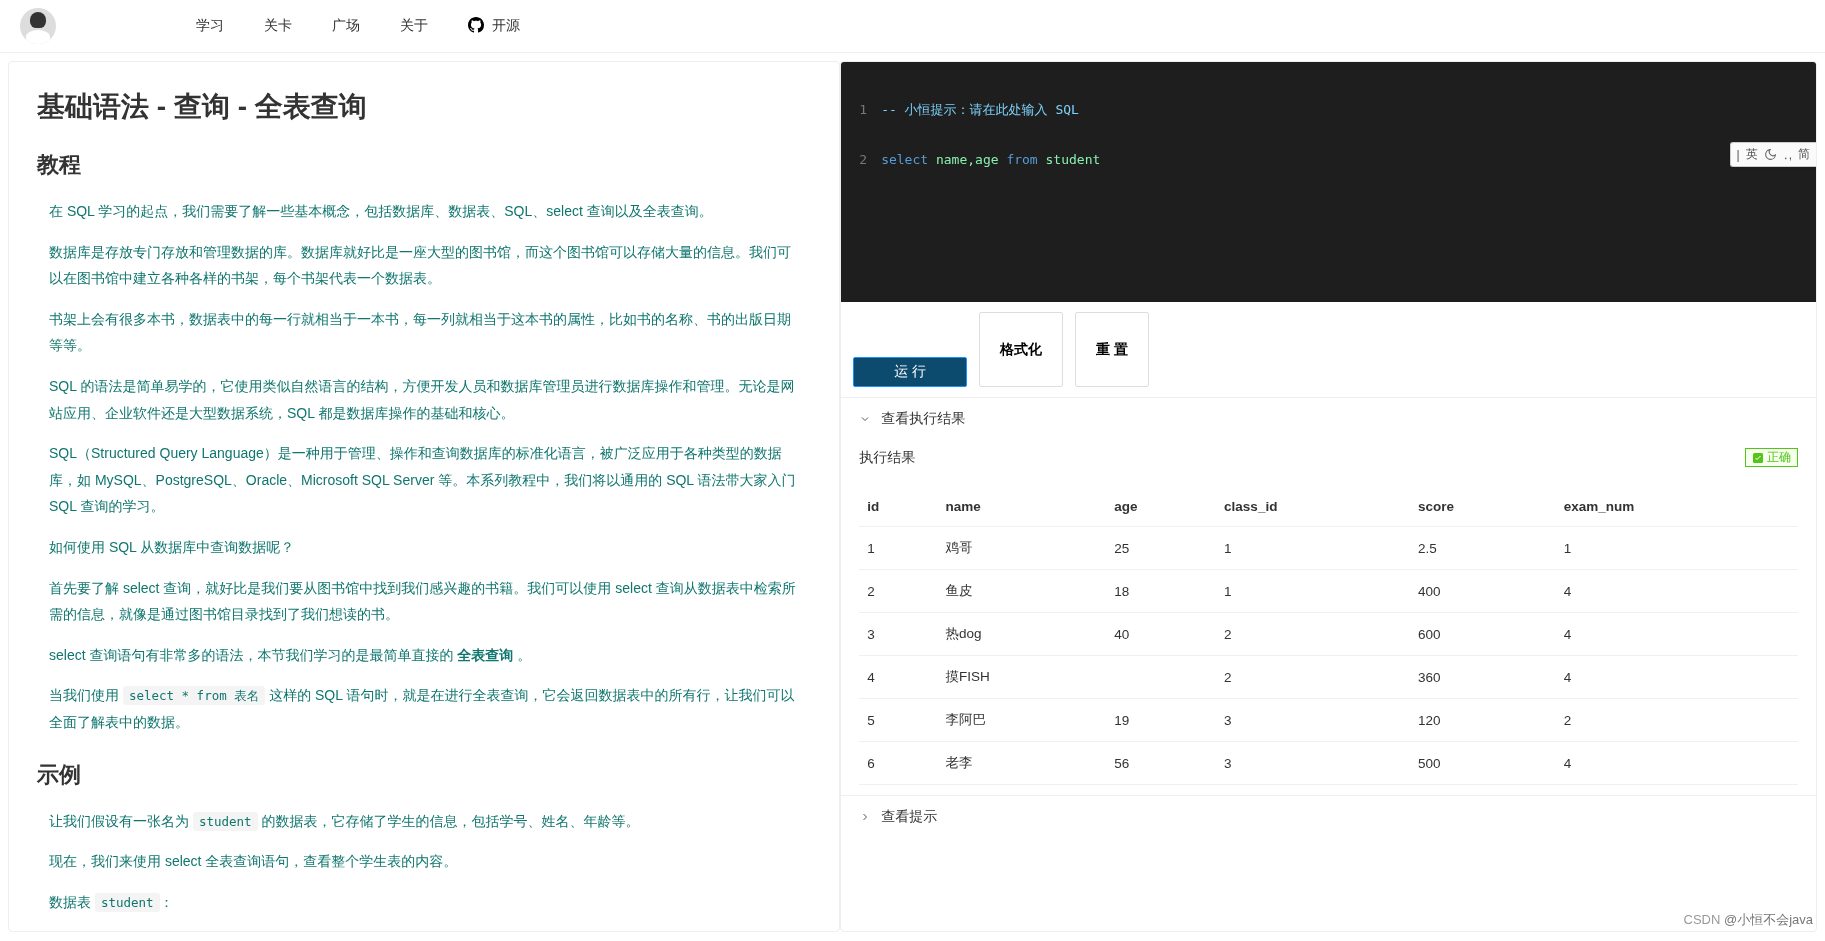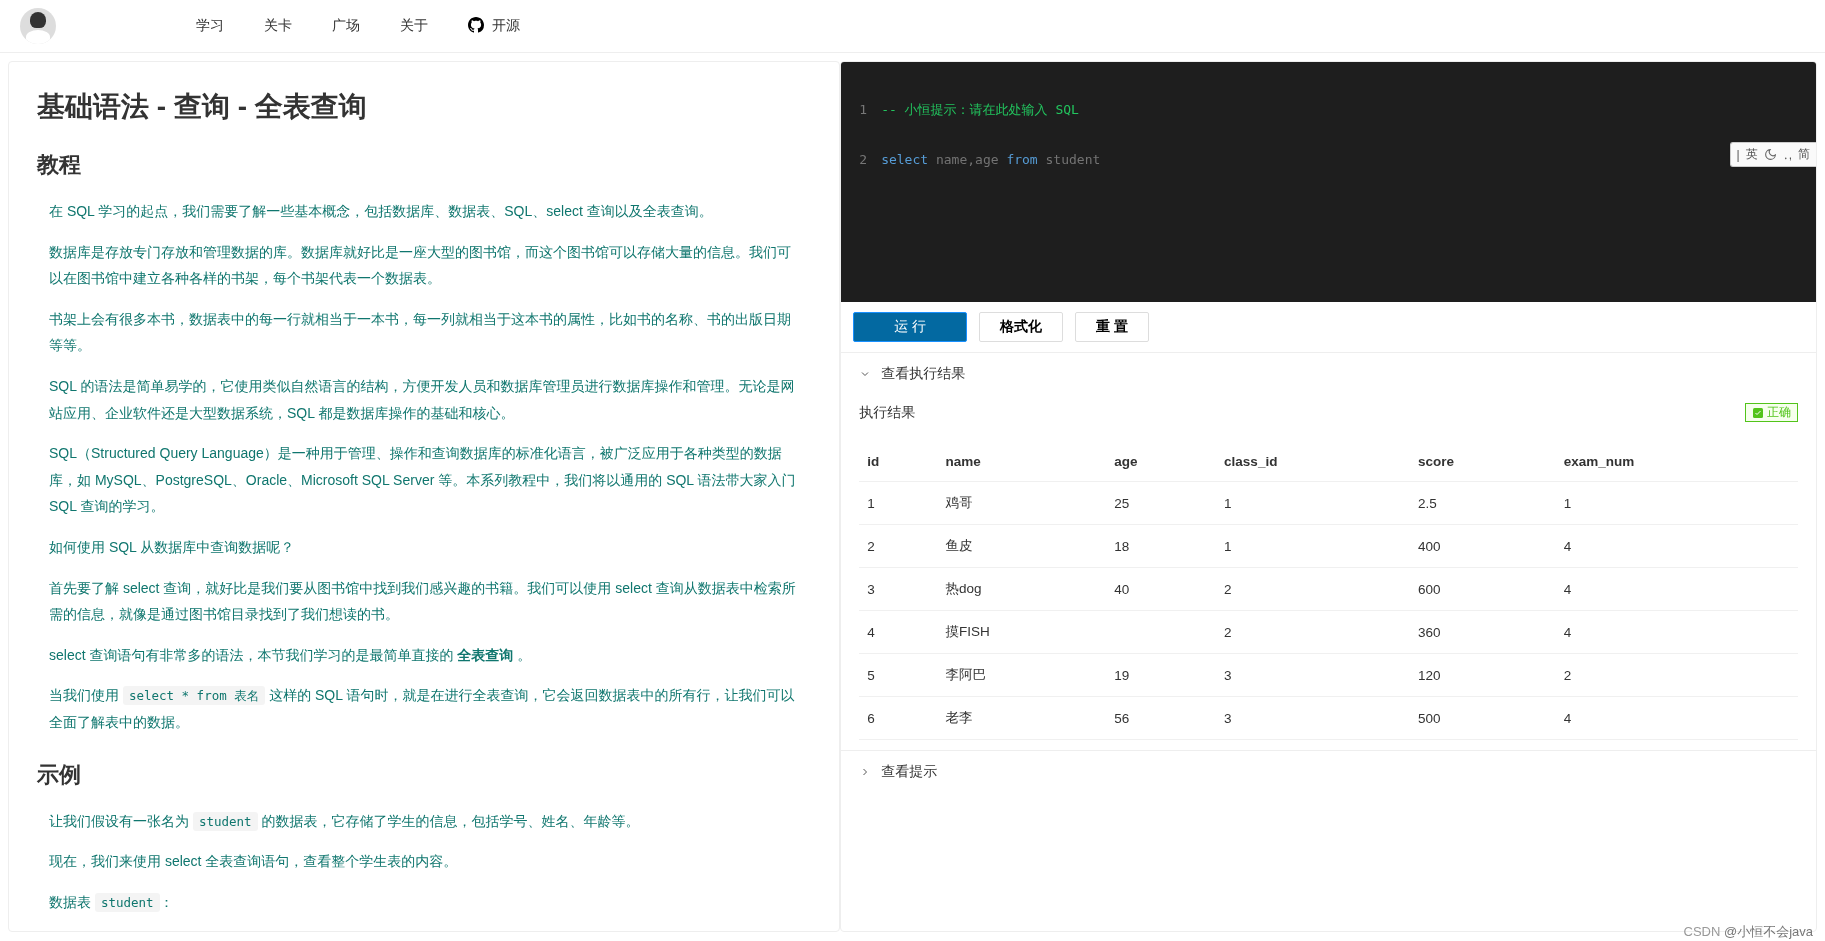--- a/index.html
+++ b/index.html
@@ -80,23 +80,23 @@
     background: #1e1e1e;
     color: #ddd;
     font-family: Menlo, Consolas, monospace;
     font-size: 13px;
     padding: 8px 0;
     height: 240px;
     white-space: pre;
   }
   .ed-line { display: flex; line-height: 1.5; }
   .ln { width: 40px; text-align: right; color: #777; padding-right: 14px; user-select: none; }
-  .tok-comment { color: #22c55e; }
+  .tok-comment { color: #7dd3fc; }
   .tok-kw { color: #569cd6; }
-  .tok-id { color: #737373; }
+  .tok-id { color: #86efac; }
   .ime-bar {
     position: absolute;
     top: 80px; right: 0;
     background: #fafafa;
     border: 1px solid #ccc;
     border-right: none;
     border-radius: 3px 0 0 3px;
     padding: 3px 6px;
     font-size: 12px;
     display: flex;
@@ -111,21 +111,21 @@
     padding: 10px 12px;
   }
   .btn {
     padding: 5px 40px;
     border: 1px solid #ddd;
     border-radius: 2px;
     background: #fff;
     cursor: pointer;
     font-size: 14px;
   }
-  .btn-primary { background: #0369a1; color: #fff; border-color: #1890ff; }
+  .btn-primary { background: #0c4a6e; color: #fff; border-color: #1890ff; margin-top: 45px; }
   .btn-sm { padding: 5px 20px; font-weight: bold; }
   .panel {
     border-top: 1px solid #eee;
   }
   .panel-head {
     display: flex;
     align-items: center;
     padding: 12px 18px;
     cursor: pointer;
     font-size: 14px;
@@ -157,21 +157,21 @@
   table.res th, table.res td {
     text-align: left;
     padding: 12px 8px;
     border-bottom: 1px solid #f0f0f0;
     font-size: 13.5px;
     font-weight: 400;
   }
   table.res th { font-weight: 600; color: #333; }
   .footer-water {
     position: fixed;
-    right: 12px; bottom: 0;
+    right: 12px; bottom: 12px;
     font-size: 13px;
     color: #999;
   }
   .footer-water b { color: #777; font-weight: 500; }
 </style>
 </head>
 <body>
 
 <div class="header">
   <div class="avatar"></div>

